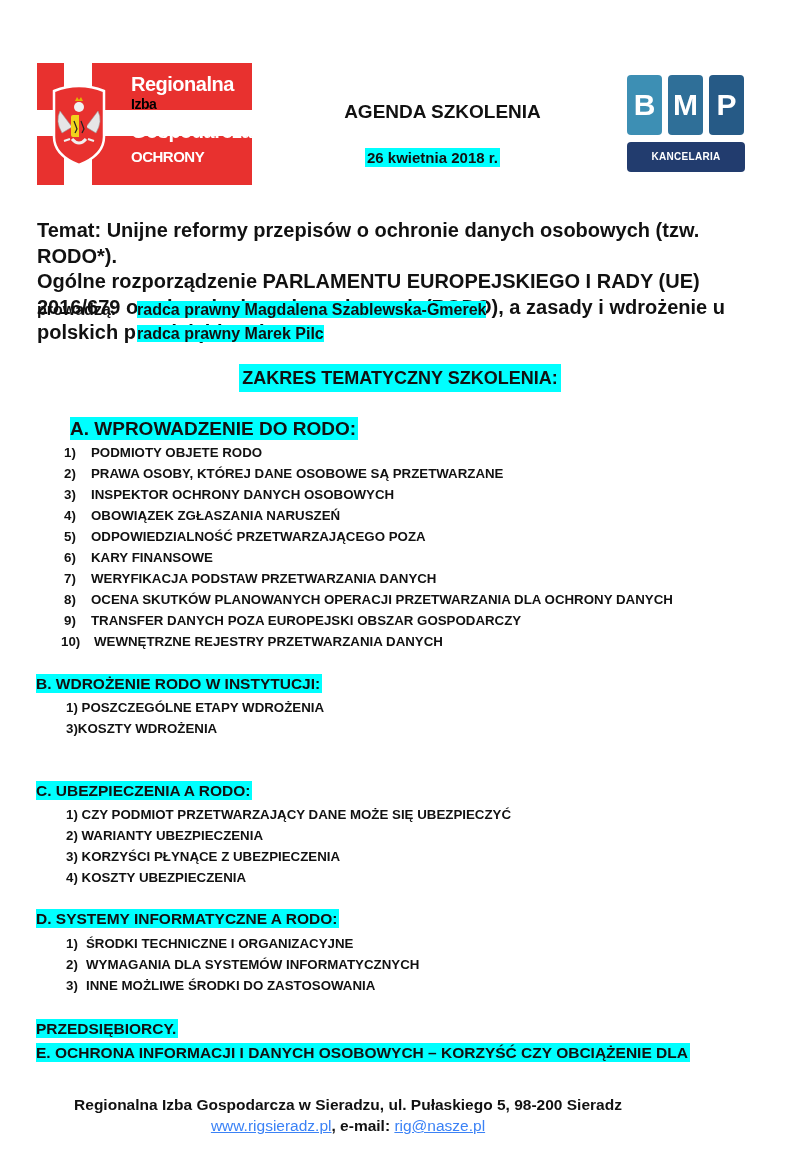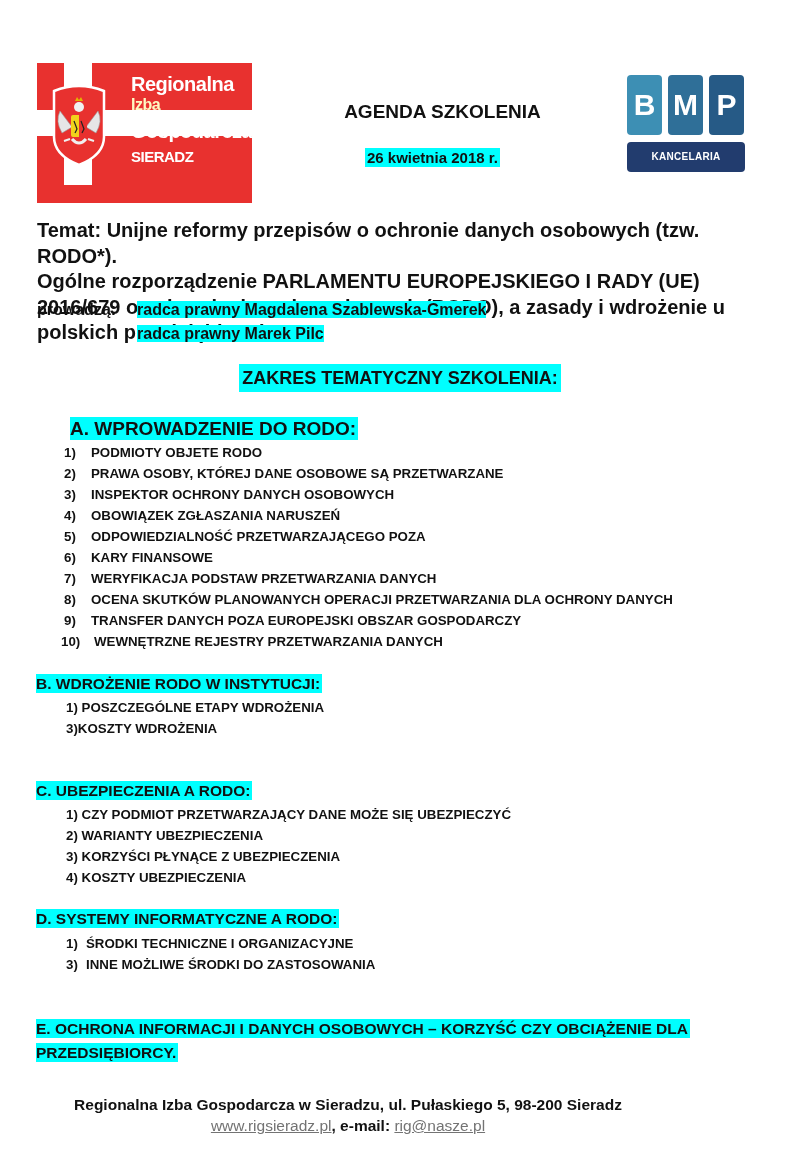--- a/index.html
+++ b/index.html
@@ -5,27 +5,27 @@
   html, body { margin: 0; padding: 0; background: #ffffff; }
   body {
     width: 800px; height: 1172px; position: relative; overflow: hidden;
     font-family: "Liberation Sans", "DejaVu Sans", sans-serif;
     color: #111;
   }
   .abs { position: absolute; }
   .hl { background: #00ffff; }
 
   
-  .rig-logo { left: 37px; top: 63px; width: 215px; height: 140px; background: #e8312f; overflow: hidden; }
+  .rig-logo { left: 37px; top: 63px; width: 215px; height: 122px; background: #e8312f; overflow: hidden; }
   .rig-logo .vbar { position: absolute; left: 27px; top: 0; width: 28px; height: 122px; background: #fff; }
   .rig-logo .hbar { position: absolute; left: 0; top: 47px; width: 215px; height: 26px; background: #fff; }
   .rig-logo .shield { position: absolute; left: 13px; top: 18px; width: 58px; height: 84px; }
   .rig-logo .txt { position: absolute; left: 94px; color: #fff; font-weight: bold; font-family: "Liberation Sans", sans-serif; font-stretch: condensed; letter-spacing: -0.5px; }
   .rig-logo .t1 { top: 10px; font-size: 20px; }
-  .rig-logo .t2 { top: 33px; font-size: 16px; color: #fef9c3; }
+  .rig-logo .t2 { top: 33px; font-size: 14px; color: #000000; }
   .rig-logo .t3 { top: 57px; font-size: 20px; }
   .rig-logo .t4 { top: 85px; font-size: 15px; }
 
   
   .bmp { left: 627px; top: 75px; width: 120px; height: 100px; }
   .bmp .box { position: absolute; top: 0; width: 35px; height: 60px; border-radius: 4px; color: #fff; font-weight: bold; font-size: 30px; text-align: center; line-height: 60px; }
   .bmp .bB { left: 0; background: #3d8fb4; }
   .bmp .bM { left: 41px; background: #2f6f98; }
   .bmp .bP { left: 82px; background: #265a86; }
   .bmp .kanc { position: absolute; left: 0; top: 67px; width: 118px; height: 30px; background: #223c6e; border-radius: 4px; color: #fff; font-weight: bold; font-size: 10px; text-align: center; line-height: 30px; letter-spacing: 0.3px; }
@@ -41,21 +41,21 @@
   .zakres { left: 0; width: 800px; top: 368px; text-align: center; font-size: 18px; font-weight: bold; }
   .zakres span { padding: 4px 3px; }
 
   .sec-h { font-weight: bold; font-size: 15.5px; padding: 1px 2px 1px 0; }
   .list { font-size: 13.3px; font-weight: bold; line-height: 21px; margin: 0; padding: 0; list-style: none; }
   .list li { white-space: nowrap; }
   .list .n { display: inline-block; width: 27px; }
   .list .n2 { display: inline-block; }
 
   .footer { left: 0; width: 696px; top: 1094px; text-align: center; font-size: 15.5px; font-weight: bold; line-height: 21px; }
-  .footer a { color: #737373; }
+  .footer a { color: #3b82f6; }
   .footer .link { font-weight: normal; text-decoration: underline; }
 </style>
 </head>
 <body>
 
 <div class="abs rig-logo">
   <div class="vbar"></div>
   <div class="hbar"></div>
   <svg class="shield" viewBox="0 0 58 84">
     <path d="M4 10 Q29 0 54 10 L54 56 Q54 74 29 84 Q4 74 4 56 Z" fill="#e8312f" stroke="#fff" stroke-width="2.5"></path>
@@ -66,21 +66,21 @@
     <rect x="21" y="34" width="16" height="22" rx="2" fill="#f1d21b"></rect>
     <rect x="29" y="34" width="8" height="22" fill="#e8312f"></rect>
     <path d="M24 40 L27 48 L25 52" stroke="#222" stroke-width="1.2" fill="none"></path>
     <path d="M31 40 L34 48 L32 52" stroke="#222" stroke-width="1.2" fill="none"></path>
     <path d="M22 58 Q29 66 36 58" stroke="#f0f0f0" stroke-width="3" fill="none"></path>
     <path d="M14 60 L20 58 M44 60 L38 58" stroke="#f0f0f0" stroke-width="2"></path>
   </svg>
   <div class="txt t1">Regionalna</div>
   <div class="txt t2">Izba</div>
   <div class="txt t3">Gospodarcza</div>
-  <div class="txt t4">SIERADZ</div>
+  <div class="txt t4">OCHRONY</div>
 </div>
 
 <div class="abs title">AGENDA SZKOLENIA</div>
 <div class="abs date hl">26 kwietnia 2018 r.</div>
 
 <div class="abs bmp">
   <div class="box bB">B</div>
   <div class="box bM">M</div>
   <div class="box bP">P</div>
   <div class="kanc">KANCELARIA</div>
@@ -133,26 +133,27 @@
   <li><span class="n2">2)</span> <span>WARIANTY UBEZPIECZENIA</span></li>
   <li><span class="n2">3)</span> <span>KORZYŚCI PŁYNĄCE Z UBEZPIECZENIA</span></li>
   <li><span class="n2">4)</span> <span>KOSZTY UBEZPIECZENIA</span></li>
 </ul>
 
 <div class="abs" style="left:36px; top:910px;">
   <span class="sec-h hl">D. SYSTEMY INFORMATYCZNE A RODO:</span>
 </div>
 <ul class="abs list" style="left:66px; top:933px;">
   <li><span class="n" style="width:20px;">1)</span><span>ŚRODKI TECHNICZNE I ORGANIZACYJNE</span></li>
+  <li><span class="n" style="width:20px;">2)</span><span>WYMAGANIA DLA SYSTEMÓW INFORMATYCZNYCH</span></li>
   <li><span class="n" style="width:20px;">3)</span><span>INNE MOŻLIWE ŚRODKI DO ZASTOSOWANIA</span></li>
 </ul>
 
 <div class="abs" style="left:36px; top:1017px; line-height:24px;">
+  <div><span class="sec-h hl">PRZEDSIĘBIORCY.</span></div>
   <div><span class="sec-h hl">E. OCHRONA INFORMACJI I DANYCH OSOBOWYCH – KORZYŚĆ CZY OBCIĄŻENIE DLA</span></div>
-  <div><span class="sec-h hl">PRZEDSIĘBIORCY.</span></div>
 </div>
 
 <div class="abs footer">
   <div>Regionalna Izba Gospodarcza w Sieradzu, ul. Pułaskiego 5, 98-200 Sieradz</div>
   <div>
     <a class="link">www.rigsieradz.pl</a><span>, e-mail: </span><a class="link">rig@nasze.pl</a>
   </div>
 </div>
 
 </body></html>

